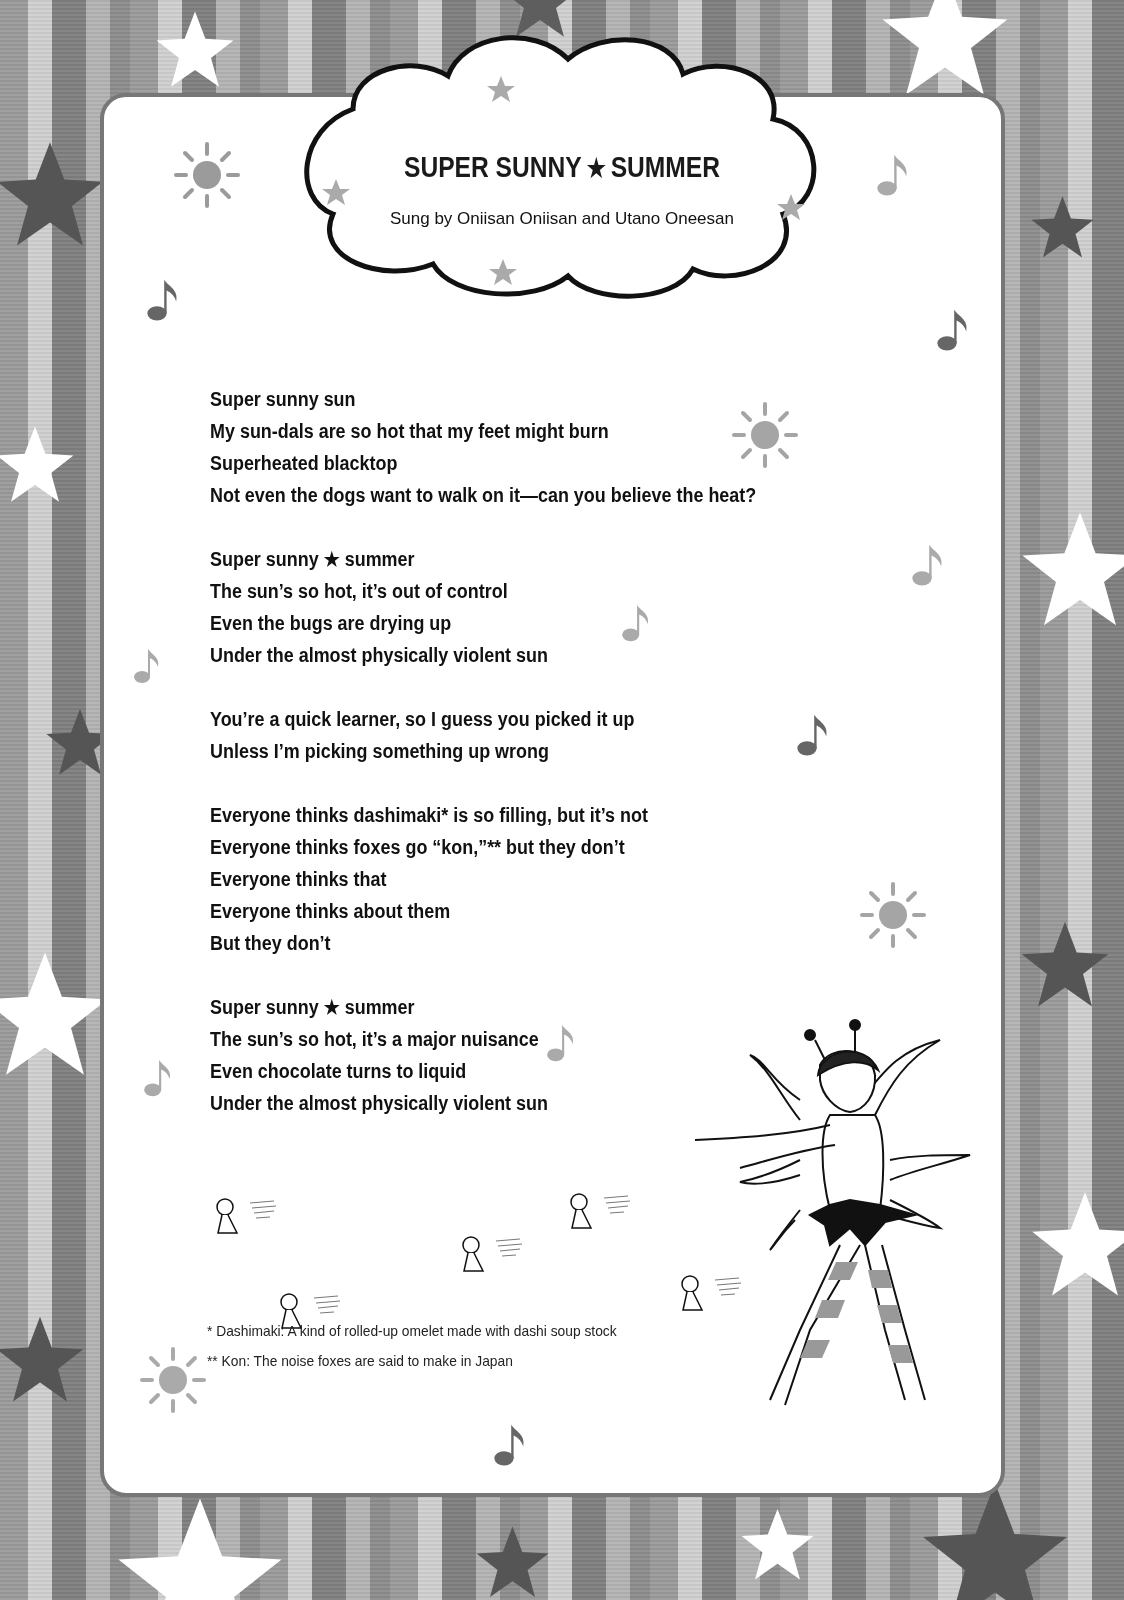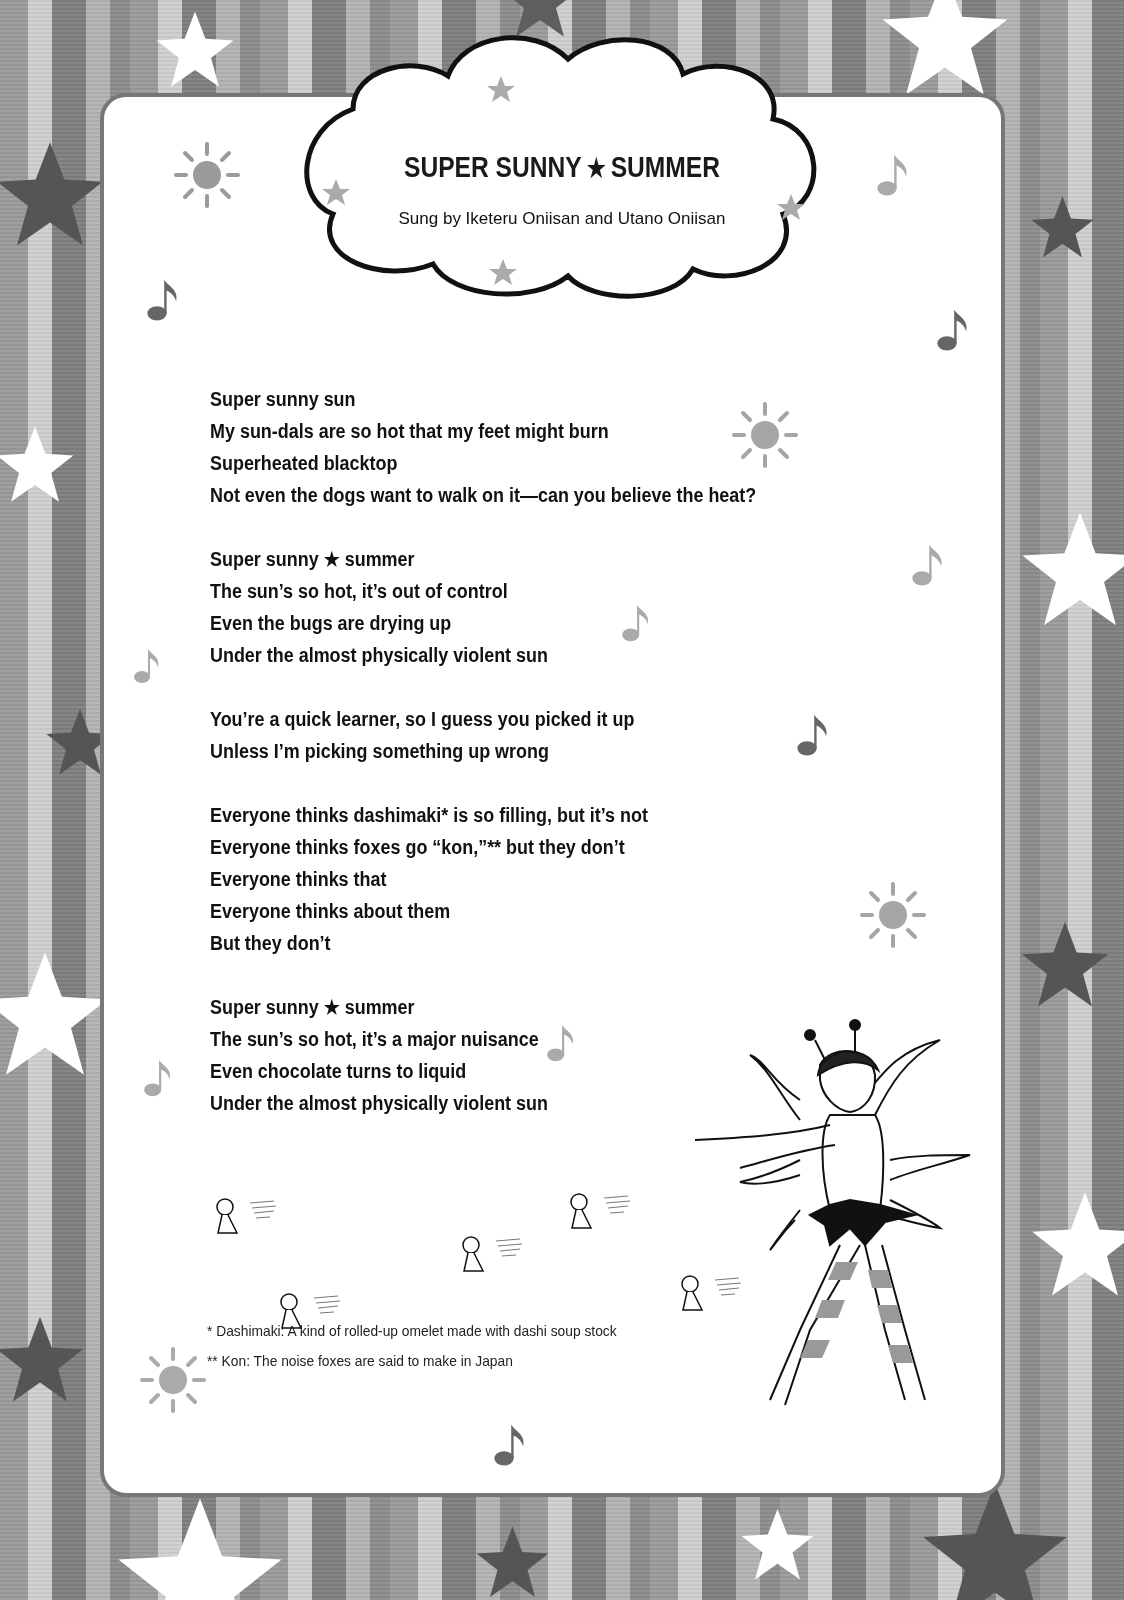--- a/index.html
+++ b/index.html
@@ -110,21 +110,21 @@
   <path d="M60,95 C60,55 120,40 155,62 C170,20 240,10 275,45 C310,15 380,20 390,60 C430,40 490,60 480,105 C530,115 535,185 490,200 C510,250 440,275 400,255 C380,290 300,290 275,262 C240,290 160,285 140,250 C90,270 20,245 40,200 C0,185 5,115 60,95 Z" fill="#fff" stroke="#111" stroke-width="5"></path>
   <polygon points="208,62 212,72 222,72 214,78 217,88 208,82 199,88 202,78 194,72 204,72" fill="#aaa"></polygon>
   <polygon points="43,165 47,175 57,175 49,181 52,191 43,185 34,191 37,181 29,175 39,175" fill="#aaa"></polygon>
   <polygon points="498,180 502,190 512,190 504,196 507,206 498,200 489,206 492,196 484,190 494,190" fill="#aaa"></polygon>
   <polygon points="210,245 214,255 224,255 216,261 219,271 210,265 201,271 204,261 196,255 206,255" fill="#aaa"></polygon>
 </svg>
 
 <div class="title">
   <span>SUPER SUNNY</span><span class="sp">★</span><span>SUMMER</span>
 </div>
-<div class="subtitle">Sung by Iketeru Oniisan and Utano Oniisan</div>
+<div class="subtitle">Sung by Oniisan Oniisan and Utano Oneesan</div>
 
 <svg class="deco" style="left:172px;top:140px" width="70" height="70" viewBox="0 0 70 70">
   <circle cx="35" cy="35" r="14" fill="#9b9b9b"></circle>
   <g stroke="#9b9b9b" stroke-width="4" stroke-linecap="round">
     <line x1="35" y1="4" x2="35" y2="14"></line>
       <line x1="35" y1="56" x2="35" y2="66"></line>
     <line x1="4" y1="35" x2="14" y2="35"></line>
       <line x1="56" y1="35" x2="66" y2="35"></line>
     <line x1="13" y1="13" x2="20" y2="20"></line>
       <line x1="50" y1="50" x2="57" y2="57"></line>

